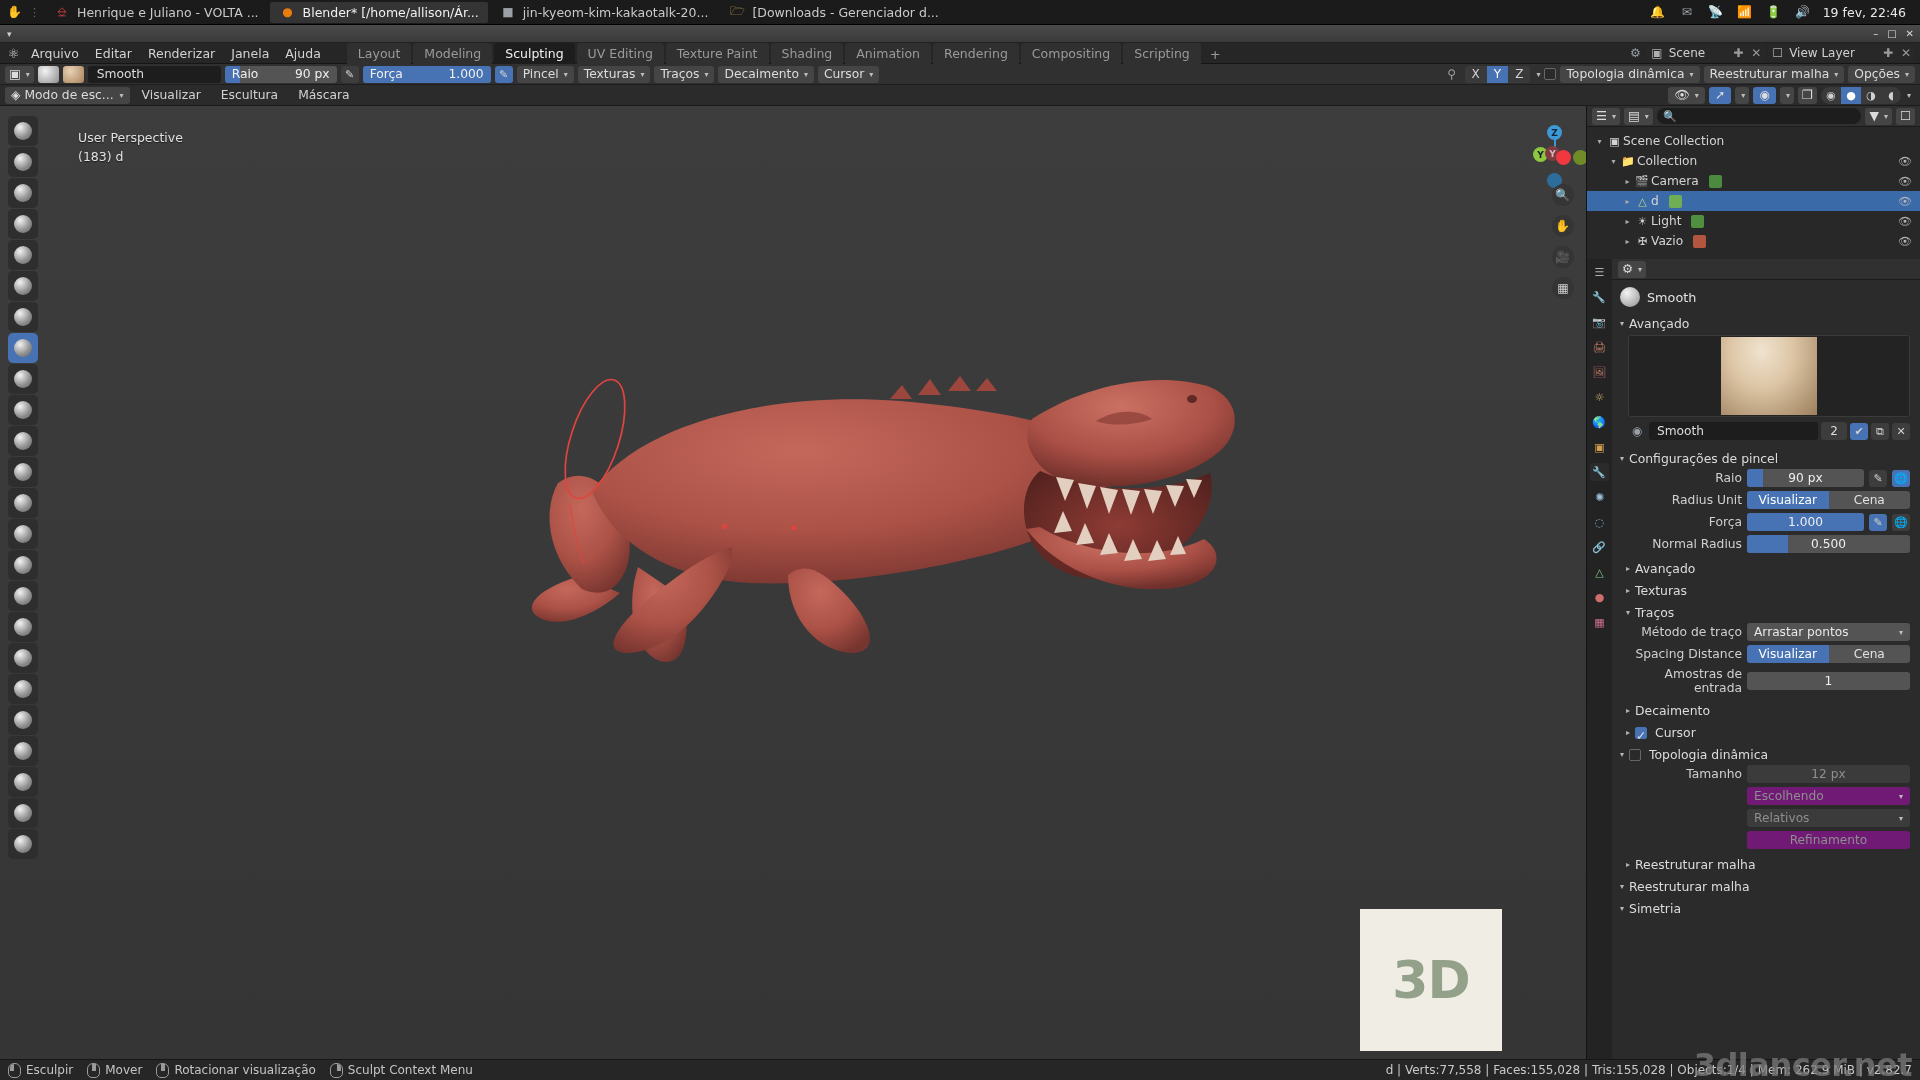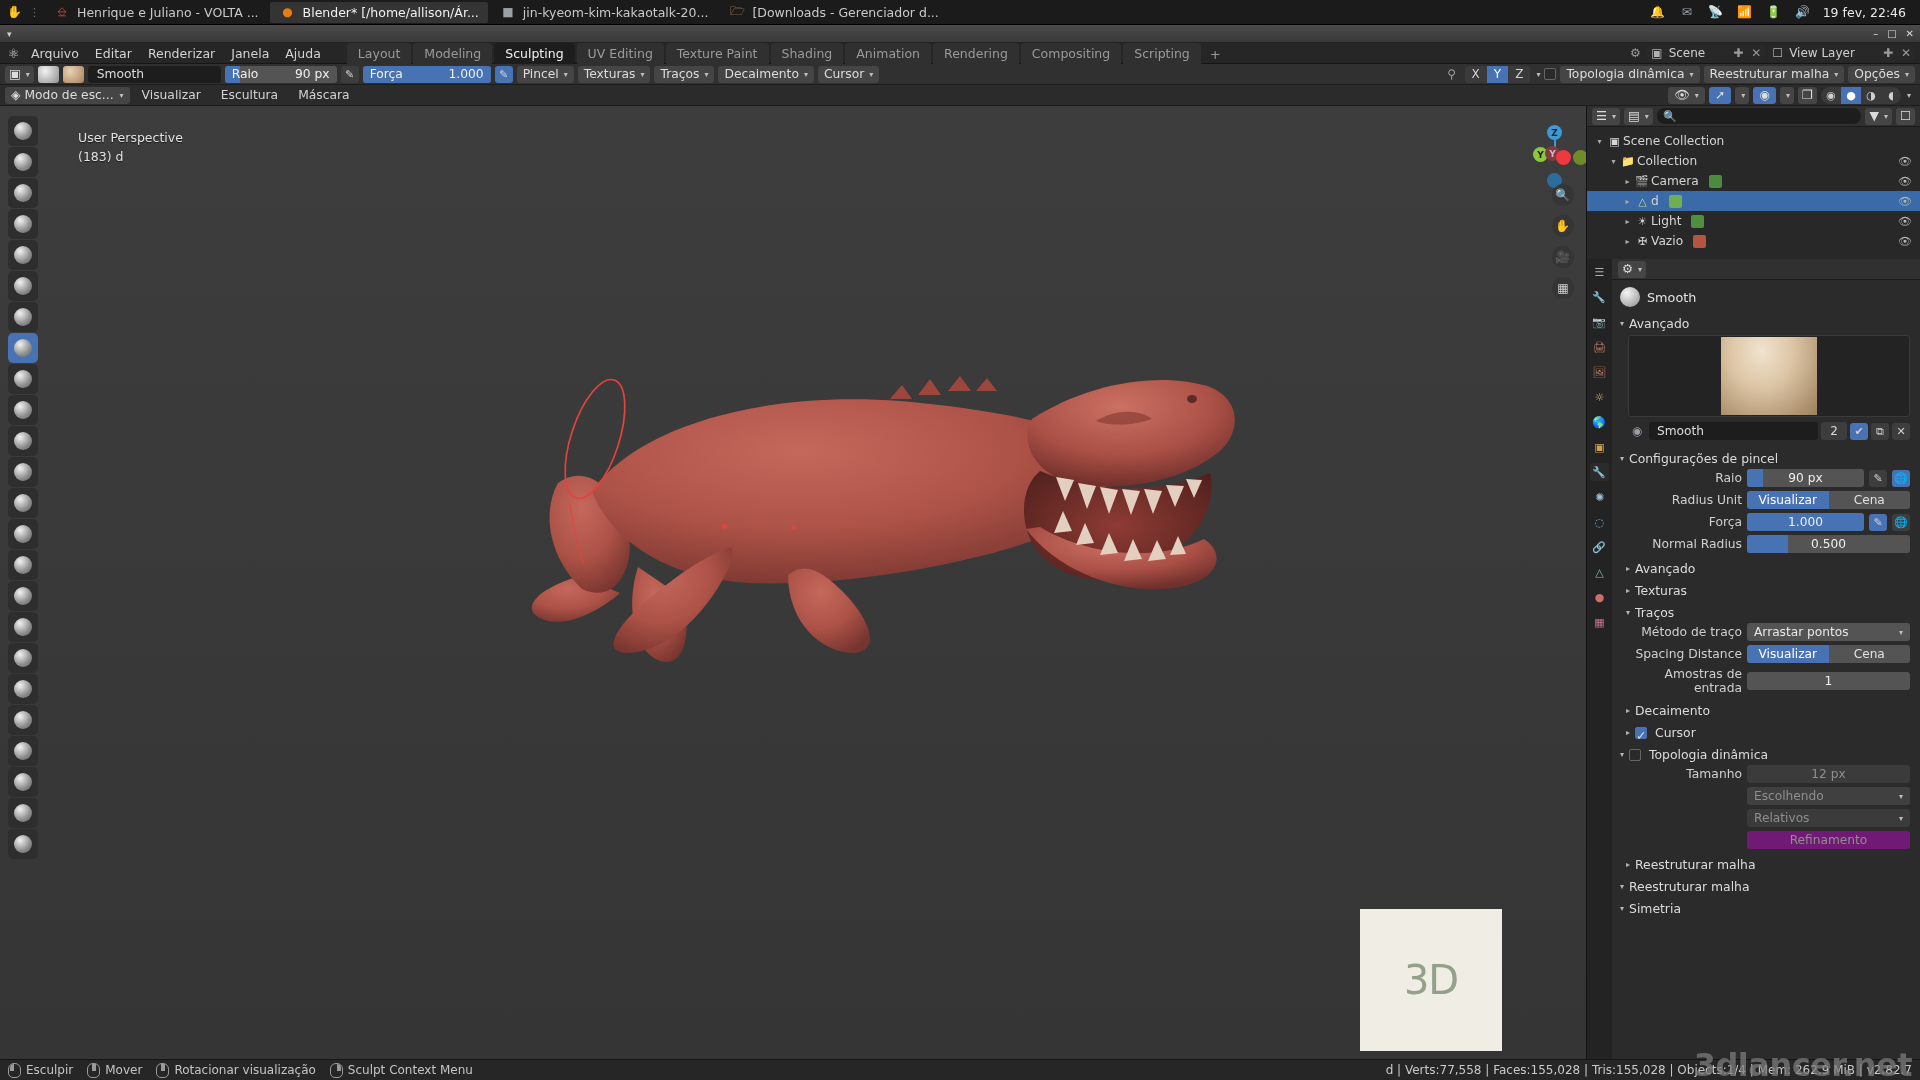--- a/index.html
+++ b/index.html
@@ -110,21 +110,21 @@
     flex-direction:column; gap:9px; align-items:center; }
   .rtool { width:22px; height:22px; border-radius:50%; background:#333333cc;
     display:flex; align-items:center; justify-content:center; font-size:12px; color:#cfcfcf; }
 
   
   .stroke-dot { position:absolute; width:5px; height:5px; border-radius:50%; background:#e0443f; }
 
   
   #wm3d { position:absolute; right:84px; bottom:8px; width:142px; height:142px;
     background:#f0ede4; display:flex; align-items:center; justify-content:center;
-    font-size:40px; font-weight:normal; color:#93a08a; letter-spacing:-1px; }
+    font-size:52px; font-weight:bold; color:#93a08a; letter-spacing:-1px; }
   #wmtext { position:absolute; right:6px; bottom:-2px; font-size:32px; font-weight:bold;
     color:#7c7c7c; opacity:.75; letter-spacing:-.5px; }
 
   
   #rightcol { width:334px; display:flex; flex-direction:column; background:#1d1d1d;
     border-left:1px solid #131313; }
 
   
   #outliner { height:153px; background:#282828; display:flex; flex-direction:column; }
   .ol-header { height:21px; background:#303030; display:flex; align-items:center;
@@ -764,21 +764,21 @@
           <span class="chkbox" style="margin-right:3px;"></span>
           <span>Topologia dinâmica</span>
         </div>
 
         <div class="row">
           <span class="lbl dim">Tamanho</span>
           <div class="plain-field dim" style="background:#3b3b3b">12 px</div>
         </div>
         <div class="row">
           <span class="lbl dim"></span>
-          <div class="dropdown dim" style="background:#404040">
+          <div class="dropdown dim" style="background:#701a75">
             <span>Escolhendo</span>
               <span class="chev">▾</span>
           </div>
         </div>
         <div class="row">
           <span class="lbl dim"></span>
           <div class="dropdown dim" style="background:#3b3b3b">
             <span>Relativos</span>
               <span class="chev">▾</span>
           </div>

